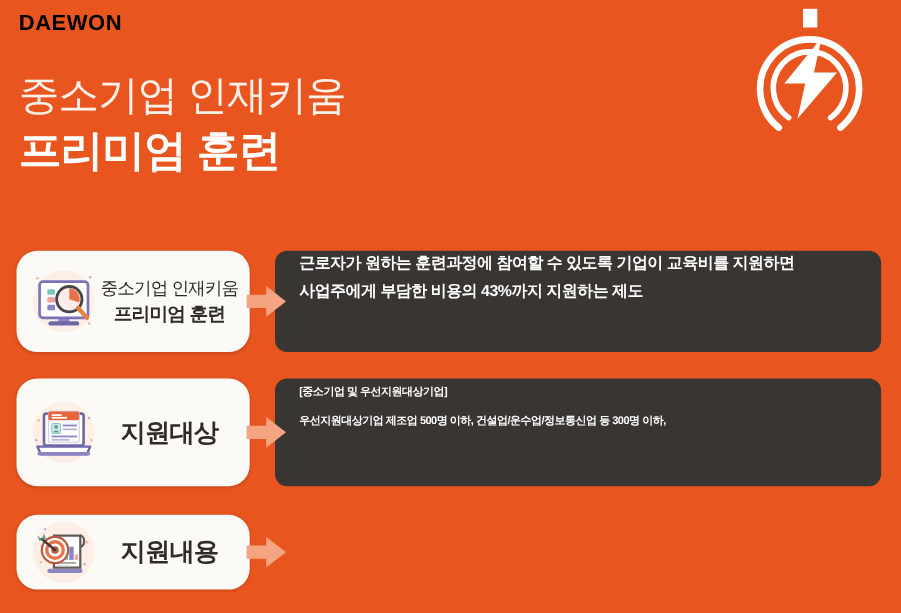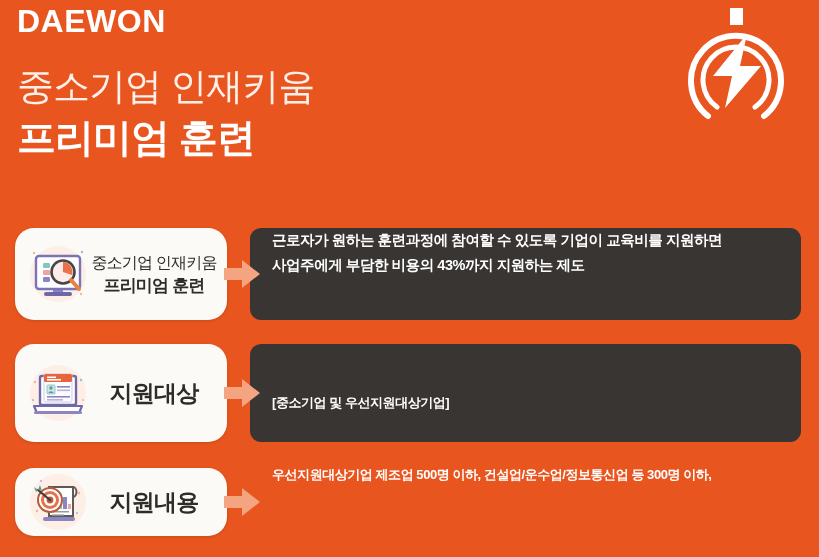--- a/index.html
+++ b/index.html
@@ -9,42 +9,42 @@
     background:#e8551f;
     overflow:hidden;
     position:relative;
   }
 
   
   #header { position:absolute; left:0; top:0; width:819px; height:215px; }
 
   #brand {
     position:absolute; left:17px; top:6px;
-    font-size:32px; font-weight:bold; color:#ffffff;
+    font-size:20px; font-weight:bold; color:#000000;
     letter-spacing:0.5px; line-height:30px;
   }
 
   #headline { position:absolute; left:17px; top:62px; width:600px; }
   #headline-line1 {
     font-size:37px; font-weight:300; color:#fdf0e9;
     line-height:50px; letter-spacing:-1px;
   }
   #headline-line2 {
     font-size:39px; font-weight:bold; color:#ffffff;
     line-height:52px; letter-spacing:-1px;
   }
 
   
   #logo { position:absolute; right:22px; top:6px; width:122px; height:120px; }
 
   
   .row { position:absolute; left:0; width:819px; display:block; }
   #row-1 { top:228px; height:92px; }
   #row-2 { top:344px; height:98px; }
-  #row-3 { top:468px; height:68px; }
+  #row-3 { top:468px; height:68px;font-family:Liberation Serif, serif; }
 
   .card {
     position:absolute; left:15px; top:0;
     width:212px; height:100%;
     background:#fbfaf7;
     border-radius:19px;
     display:flex; align-items:center;
     padding-left:12px;
     box-shadow:0 1px 3px rgba(0,0,0,0.13);
     z-index:3;
@@ -90,21 +90,21 @@
     z-index:2;
   }
   .panel p {
     color:#ffffff;
     font-size:14.5px;
     font-weight:bold;
     line-height:25px;
     letter-spacing:-0.45px;
     white-space:nowrap;
   }
-  #row-2 .panel p { font-size:13px; line-height:26px;margin-top:46px; }
+  #row-2 .panel p { font-size:10px; line-height:26px; }
 </style>
 </head>
 <body>
 
 <div id="header">
 
   <div id="brand">DAEWON</div>
 
   <div id="headline">
     <div id="headline-line1">중소기업 인재키움</div>

